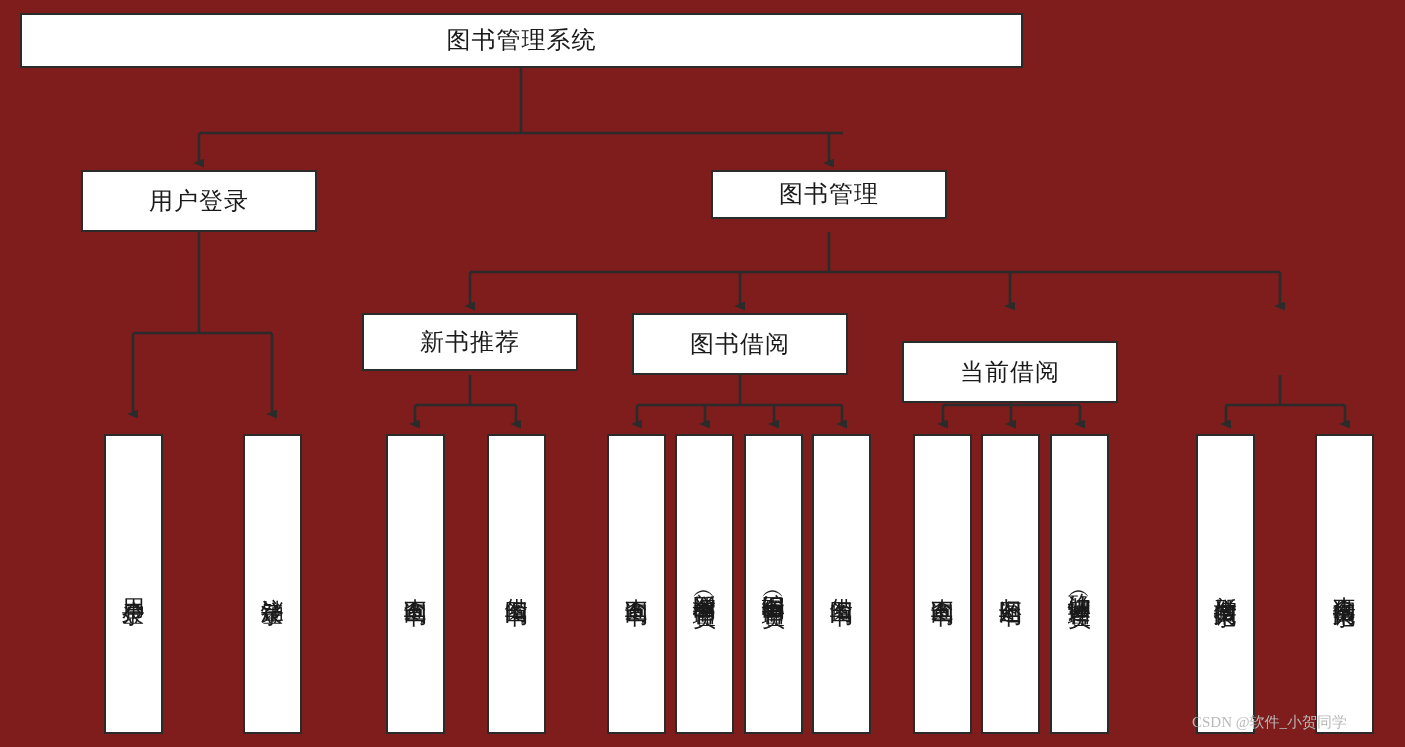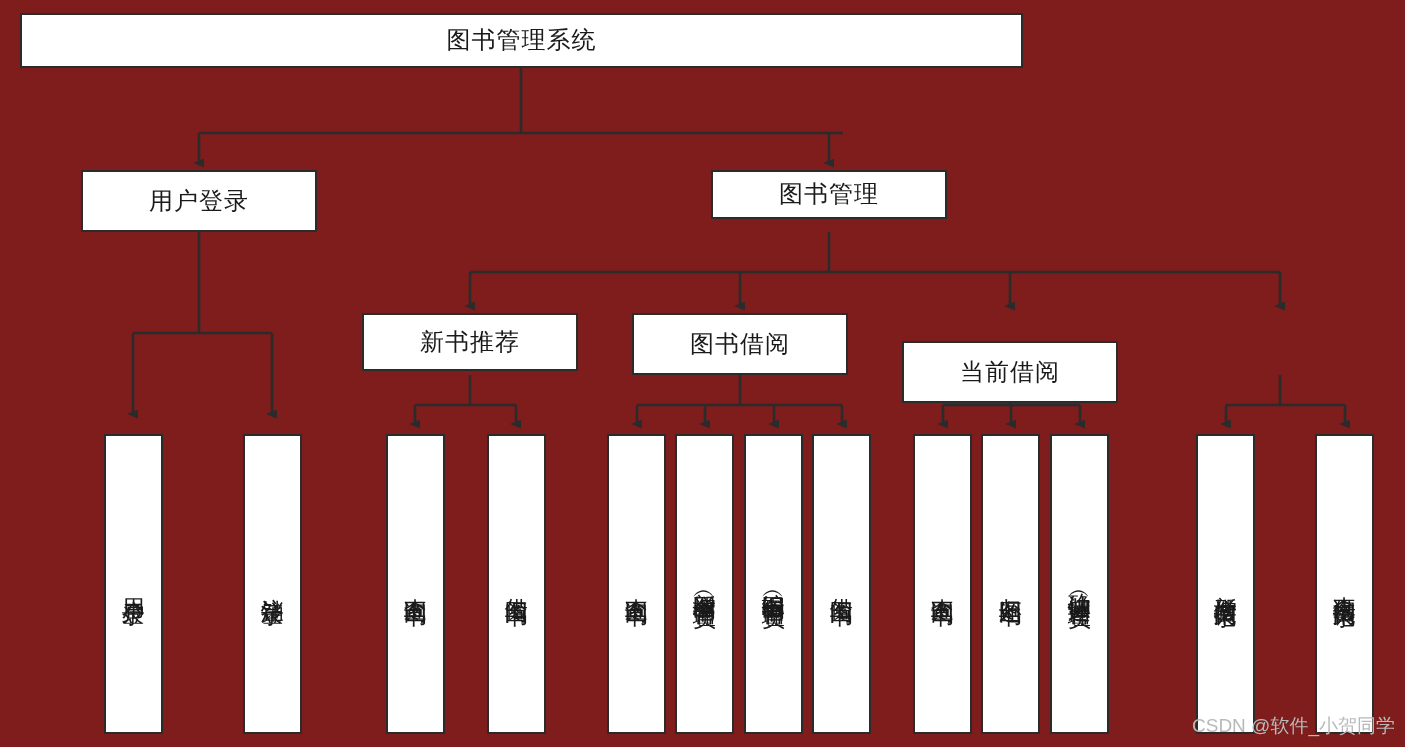--- a/index.html
+++ b/index.html
@@ -53,24 +53,24 @@
     left: 0;
     top: 0;
     width: 1405px;
     height: 747px;
     pointer-events: none;
   }
   .watermark {
     position: absolute;
     left: 1192px;
     top: 713px;
-    font-size: 19px;
+    font-size: 15px;
     color: #b9b9b9;
     white-space: nowrap;
-    font-family: Liberation Sans, sans-serif;
+    font-family: Liberation Serif, serif;
   }
 </style>
 </head>
 <body>
 
 <div id="canvas">
 
   <svg class="edges" viewBox="0 0 1405 747">
     <defs>
       <marker id="arrow" markerWidth="11" markerHeight="11" refX="4.5" refY="5.2" orient="auto" markerUnits="userSpaceOnUse">

